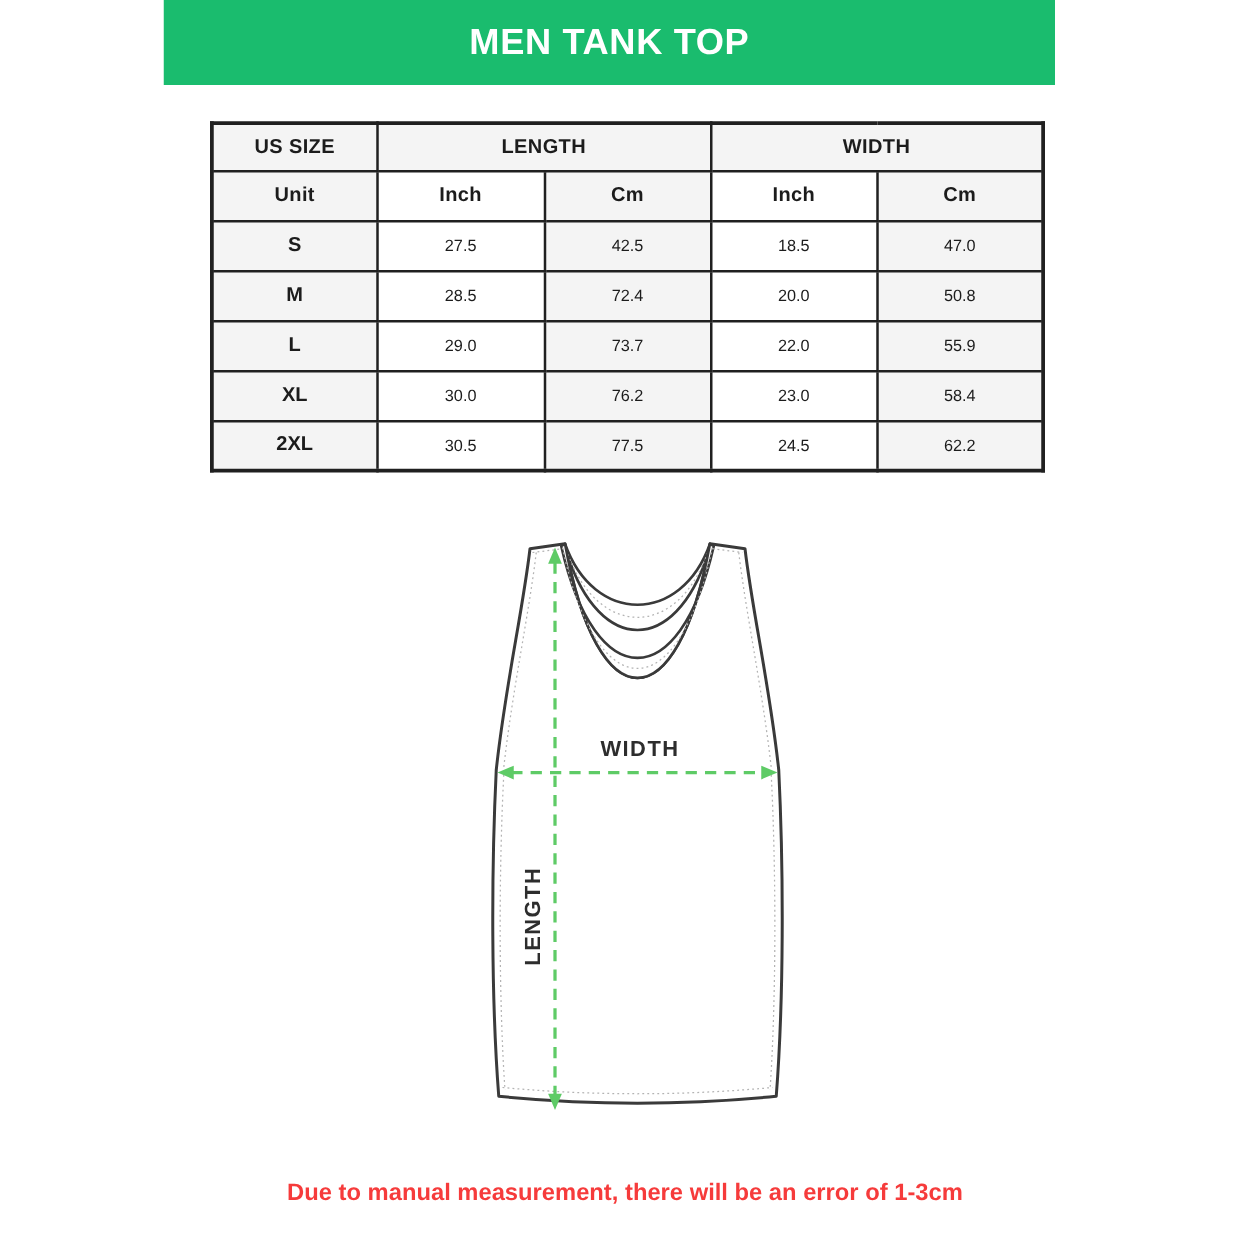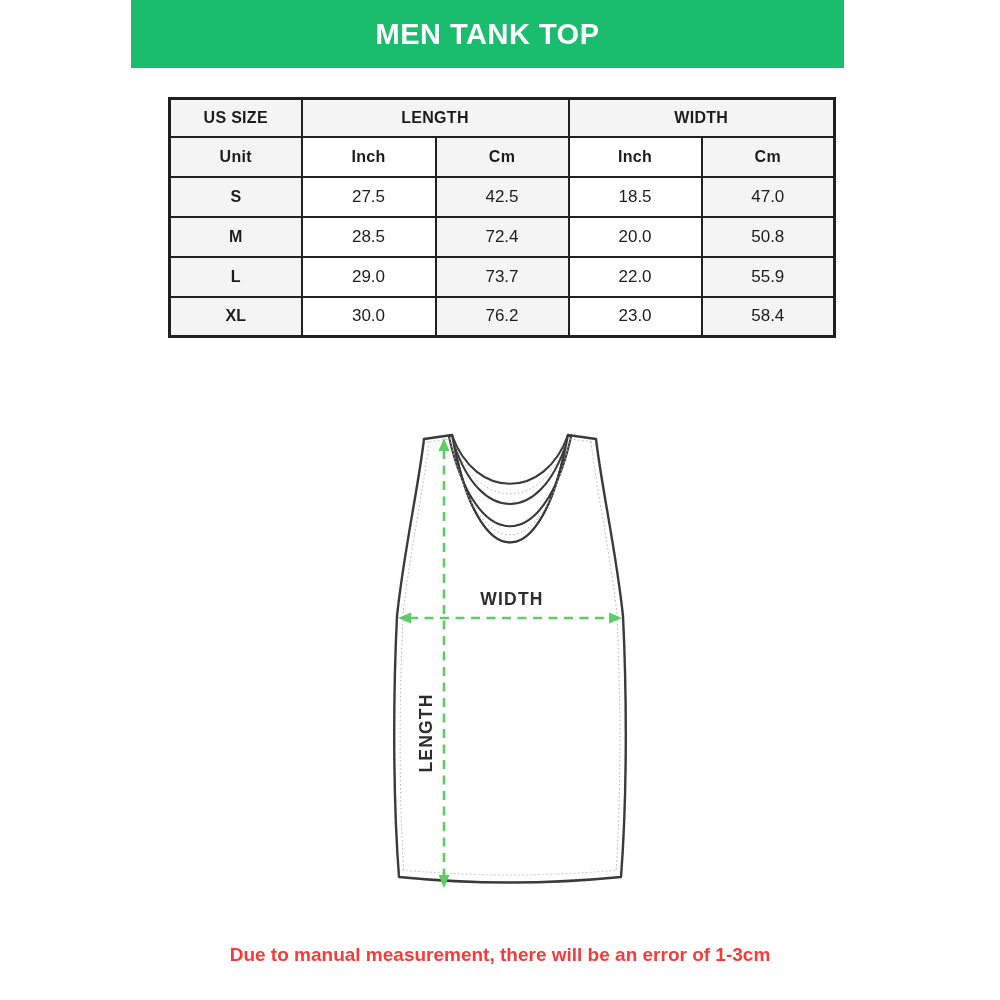--- a/index.html
+++ b/index.html
@@ -42,21 +42,21 @@
     border: 2px solid #202020;
     text-align: center;
     vertical-align: middle;
     height: 40px;
     font-size: 16px;
     color: #1c1c1c;
     background: #ffffff;
   }
   table.size-table tr.group-row th { height: 38px; }
   table.size-table th { font-weight: bold; letter-spacing: 0.3px; }
-  table.size-table td { font-weight: normal; font-size: 17px; }
+  table.size-table td { font-weight: normal; font-size: 13px; }
   table.size-table .shaded { background: #f4f4f4; }
   table.size-table td.size-cell { font-weight: bold; font-size: 16px; }
 
   
   .diagram {
     position: absolute;
     left: 390px; top: 428px; width: 240px; height: 465px;
   }
   .diagram svg { display: block; width: 240px; height: 465px; }
 
@@ -122,20 +122,27 @@
         <td>22.0</td>
         <td class="shaded">55.9</td>
       </tr>
       <tr>
         <td class="shaded size-cell">XL</td>
         <td>30.0</td>
         <td class="shaded">76.2</td>
         <td>23.0</td>
         <td class="shaded">58.4</td>
       </tr>
+      <tr>
+        <td class="shaded size-cell">2XL</td>
+        <td>30.5</td>
+        <td class="shaded">77.5</td>
+        <td>24.5</td>
+        <td class="shaded">62.2</td>
+      </tr>
     </tbody>
       </table>
   </div>
 
   <div class="diagram">
     <svg viewBox="0 0 240 465" xmlns="http://www.w3.org/2000/svg">
 
       <path d="M 34,11 C 28,62 14,122 7,188 C 3,270 3,372 9,449 Q 120,460 231,449 C 237,372 237,270 233,188 C 226,122 212,62 206,11 L 178,7 C 152,150 88,150 62,7 Z" fill="#ffffff" stroke="#3a3a3a" stroke-width="2.4" stroke-linejoin="round"></path>
 
       <path d="M 62,7 C 85,72 155,72 178,7" fill="none" stroke="#3a3a3a" stroke-width="2.1"></path>

